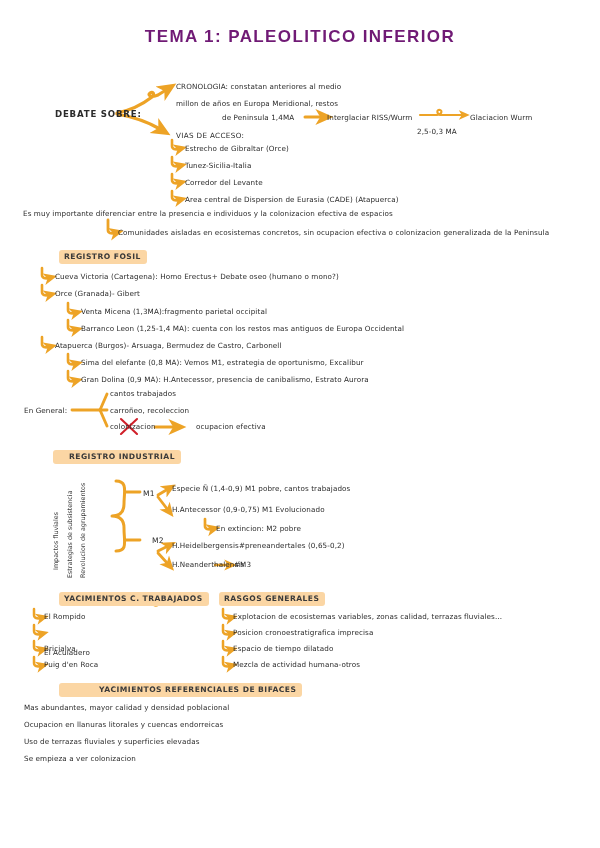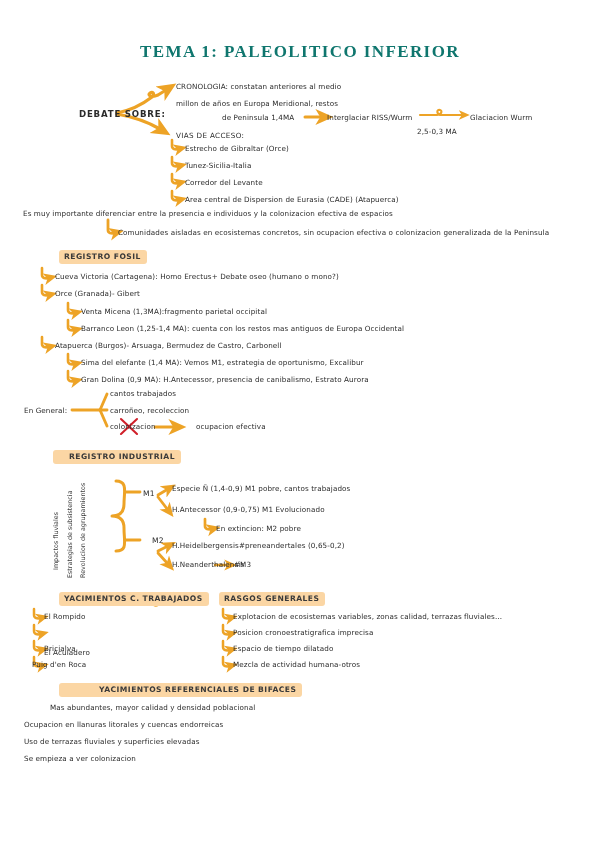--- a/index.html
+++ b/index.html
@@ -8,23 +8,23 @@
     background:#ffffff;
     font-family:"DejaVu Sans", sans-serif;
     color:#2b2b2b;
     position:relative;
     overflow:hidden;
   }
   .page{position:relative;width:600px;height:848px;}
 
   .t{position:absolute;white-space:nowrap;font-size:7.2px;line-height:1.05;letter-spacing:.1px;}
   .title{
-    position:absolute;left:0;right:0;top:42px;text-align:center;
-    color:#0f766e;font-size:17px;font-weight:bold;letter-spacing:1.4px;
-    font-family:Liberation Serif, serif;
+    position:absolute;left:0;right:0;top:27px;text-align:center;
+    color:#701a75;font-size:17px;font-weight:bold;letter-spacing:1.4px;
+    font-family:Liberation Sans, sans-serif;
   }
   .hl{
     position:absolute;background:#FBD6A4;border-radius:3px;
     font-size:7.6px;font-weight:bold;color:#3a3a3a;letter-spacing:.45px;
     padding:2px 6px 2.5px 5px;white-space:nowrap;margin-left:37px;
   }
   .bold{font-weight:bold;}
   .rot{
     position:absolute;transform:rotate(-90deg);transform-origin:left top;
     font-size:6.4px;white-space:nowrap;color:#3b3b3b;
@@ -122,21 +122,21 @@
     </g>
 
     <g class="ac" style="stroke-width:2.5">
       <path d="M223,609 L223,615 C223,618 226,619 230,618" marker-end="url(#ahs)"></path>
       <path d="M223,625 L223,631 C223,634 226,635 230,634" marker-end="url(#ahs)"></path>
       <path d="M223,641 L223,647 C223,650 226,651 230,650" marker-end="url(#ahs)"></path>
       <path d="M223,657 L223,663 C223,666 226,667 230,666" marker-end="url(#ahs)"></path>
     </g>
   </svg>
 
-  <div class="t bold" style="left:46px;top:110px;font-size:8.6px;letter-spacing:.8px;padding-left:33px;">DEBATE SOBRE:</div>
+  <div class="t bold" style="left:22px;top:110px;font-size:8.6px;letter-spacing:.8px;padding-left:33px;">DEBATE SOBRE:</div>
 
   <div class="t" style="left:176px;top:83px;">CRONOLOGIA: constatan anteriores al medio</div>
   <div class="t" style="left:176px;top:100px;">millon de años en Europa Meridional, restos</div>
   <div class="t" style="left:222px;top:114px;">de Peninsula 1,4MA</div>
   <div class="t" style="left:327px;top:114px;">Interglaciar RISS/Wurm</div>
   <div class="t" style="left:470px;top:114px;">Glaciacion Wurm</div>
   <div class="t" style="left:417px;top:128px;">2,5-0,3 MA</div>
 
   <div class="t" style="left:176px;top:132px;letter-spacing:.35px;">VIAS DE ACCESO:</div>
   <div class="t" style="left:185px;top:145px;">Estrecho de Gibraltar (Orce)</div>
@@ -146,21 +146,21 @@
 
   <div class="t" style="left:23px;top:210px;">Es muy importante diferenciar entre la presencia e individuos y la colonizacion efectiva de espacios</div>
   <div class="t" style="left:118px;top:229px;">Comunidades aisladas en ecosistemas concretos, sin ocupacion efectiva o colonizacion generalizada de la Peninsula</div>
 
   <div class="hl" style="left:22px;top:250px;">REGISTRO FOSIL</div>
   <div class="t" style="left:55px;top:273px;">Cueva Victoria (Cartagena): Homo Erectus+ Debate oseo (humano o mono?)</div>
   <div class="t" style="left:55px;top:290px;">Orce (Granada)- Gibert</div>
   <div class="t" style="left:81px;top:308px;">Venta Micena (1,3MA):fragmento parietal occipital</div>
   <div class="t" style="left:81px;top:325px;">Barranco Leon (1,25-1,4 MA): cuenta con los restos mas antiguos de Europa Occidental</div>
   <div class="t" style="left:55px;top:342px;">Atapuerca (Burgos)- Arsuaga, Bermudez de Castro, Carbonell</div>
-  <div class="t" style="left:81px;top:359px;">Sima del elefante (1,4 MA): Vemos M1, estrategia de oportunismo, Excalibur</div>
+  <div class="t" style="left:81px;top:359px;">Sima del elefante (0,8 MA): Vemos M1, estrategia de oportunismo, Excalibur</div>
   <div class="t" style="left:81px;top:376px;">Gran Dolina (0,9 MA): H.Antecessor, presencia de canibalismo, Estrato Aurora</div>
 
   <div class="t" style="left:24px;top:407px;">En General:</div>
   <div class="t" style="left:110px;top:390px;">cantos trabajados</div>
   <div class="t" style="left:110px;top:407px;">carroñeo, recoleccion</div>
   <div class="t" style="left:110px;top:423px;">colonizacion</div>
   <div class="t" style="left:180px;top:423px;margin-left:16px;">ocupacion efectiva</div>
 
   <div class="hl" style="left:16px;top:450px;padding-left:16px;">REGISTRO INDUSTRIAL</div>
 
@@ -176,27 +176,27 @@
   <div class="t" style="left:216px;top:525px;">En extincion: M2 pobre</div>
 
   <div class="t" style="left:172px;top:542px;">H.Heidelbergensis#preneandertales (0,65-0,2)</div>
   <div class="t" style="left:172px;top:561px;">H.Neanderthalensis</div>
   <div class="t" style="left:234px;top:561px;">#M3</div>
 
   <div class="hl" style="left:22px;top:592px;">YACIMIENTOS C. TRABAJADOS</div>
   <div class="t" style="left:44px;top:613px;">El Rompido</div>
   <div class="t" style="left:44px;top:629px;margin-top:20px;">El Aculadero</div>
   <div class="t" style="left:44px;top:645px;">Bricialva</div>
-  <div class="t" style="left:32px;top:661px;">Puig d'en Roca</div>
+  <div class="t" style="left:44px;top:661px;">Puig d'en Roca</div>
 
   <div class="hl" style="left:182px;top:592px;">RASGOS GENERALES</div>
   <div class="t" style="left:233px;top:613px;">Explotacion de ecosistemas variables, zonas calidad, terrazas fluviales...</div>
   <div class="t" style="left:233px;top:629px;">Posicion cronoestratigrafica imprecisa</div>
   <div class="t" style="left:233px;top:645px;">Espacio de tiempo dilatado</div>
   <div class="t" style="left:233px;top:661px;">Mezcla de actividad humana-otros</div>
 
   <div class="hl" style="left:22px;top:683px;padding-left:40px;">YACIMIENTOS REFERENCIALES DE BIFACES</div>
-  <div class="t" style="left:24px;top:704px;margin-left:26px;">Mas abundantes, mayor calidad y densidad poblacional</div>
+  <div class="t" style="left:24px;top:704px;">Mas abundantes, mayor calidad y densidad poblacional</div>
   <div class="t" style="left:24px;top:721px;">Ocupacion en llanuras litorales y cuencas endorreicas</div>
   <div class="t" style="left:24px;top:738px;">Uso de terrazas fluviales y superficies elevadas</div>
   <div class="t" style="left:24px;top:755px;">Se empieza a ver colonizacion</div>
 
 </div>
 
 </body></html>

